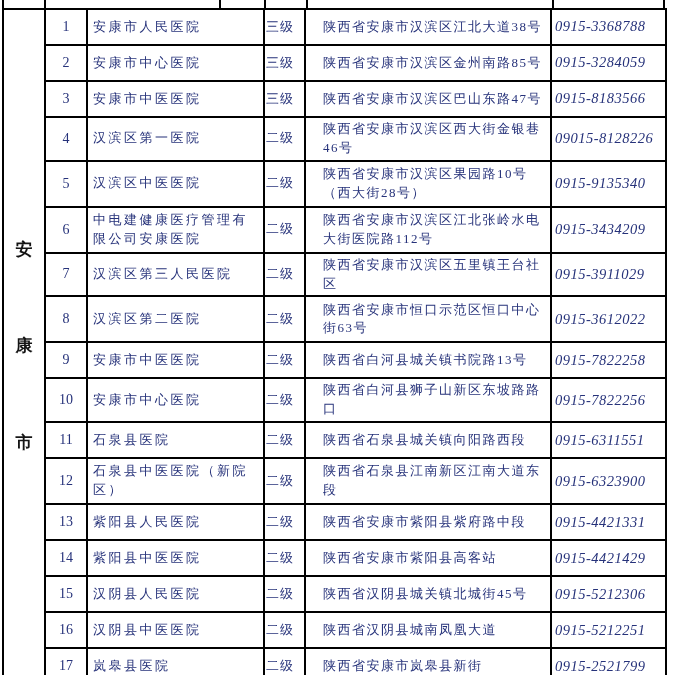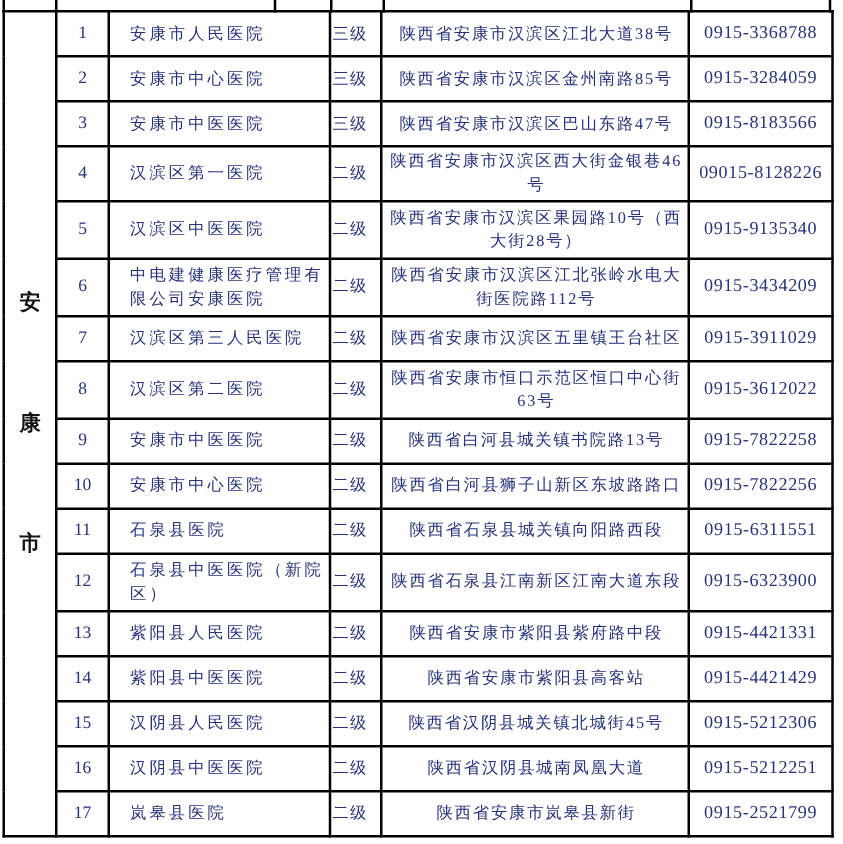--- a/index.html
+++ b/index.html
@@ -32,24 +32,24 @@
   col.c-no{width:42px;}
   col.c-name{width:177px;}
   col.c-level{width:41px;}
   col.c-addr{width:246px;}
   col.c-phone{width:115px;}
 
   tr.r-single{height:36px;}
   tr.r-tall{height:46px;}
 
   td.cell-no{text-align:center;font-size:14px;}
-  td.cell-name{text-align:left;letter-spacing:2.5px;padding-left:16px;}
+  td.cell-name{text-align:left;letter-spacing:2.5px;padding-left:5px;}
   td.cell-level{text-align:left;letter-spacing:1px;padding:2px 1px;}
-  td.cell-addr{text-align:center;letter-spacing:1.5px;padding-left:5px;border-radius:18px;}
-  td.cell-phone{text-align:center;font-size:14.5px;letter-spacing:.5px;white-space:nowrap;}
+  td.cell-addr{text-align:left;letter-spacing:1.5px;padding-left:17px;border-radius:18px;}
+  td.cell-phone{text-align:left;font-size:14.5px;letter-spacing:.5px;white-space:nowrap;font-style:italic;}
 
   td.cell-region{
     color:#141414;background:#fff;vertical-align:middle;
   }
   .region-stack{
     display:flex;flex-direction:column;align-items:center;justify-content:center;
     gap:72px;height:100%;
     font-size:17px;font-weight:bold;color:#141414;letter-spacing:0;
   }
 </style>

